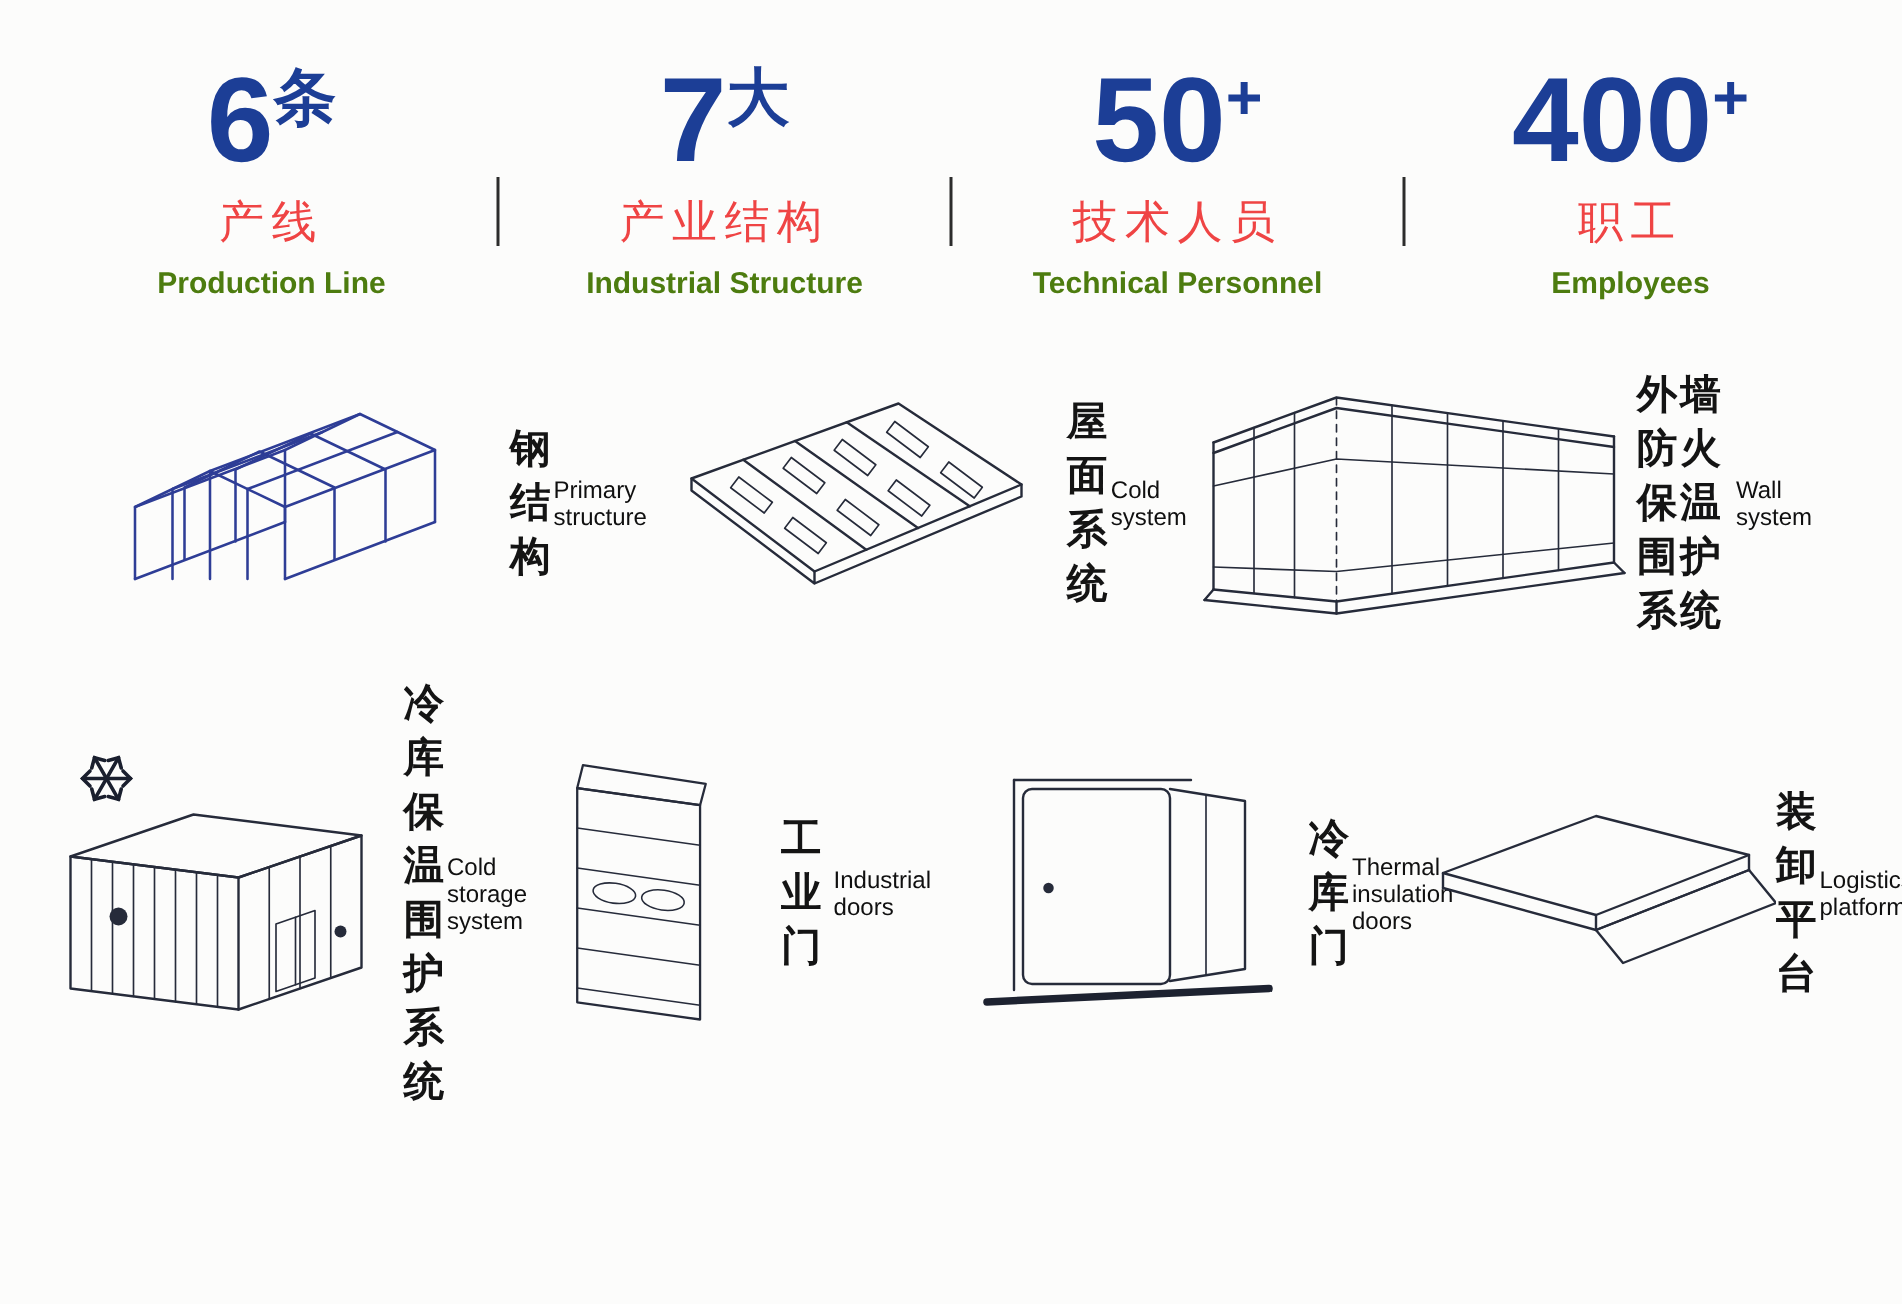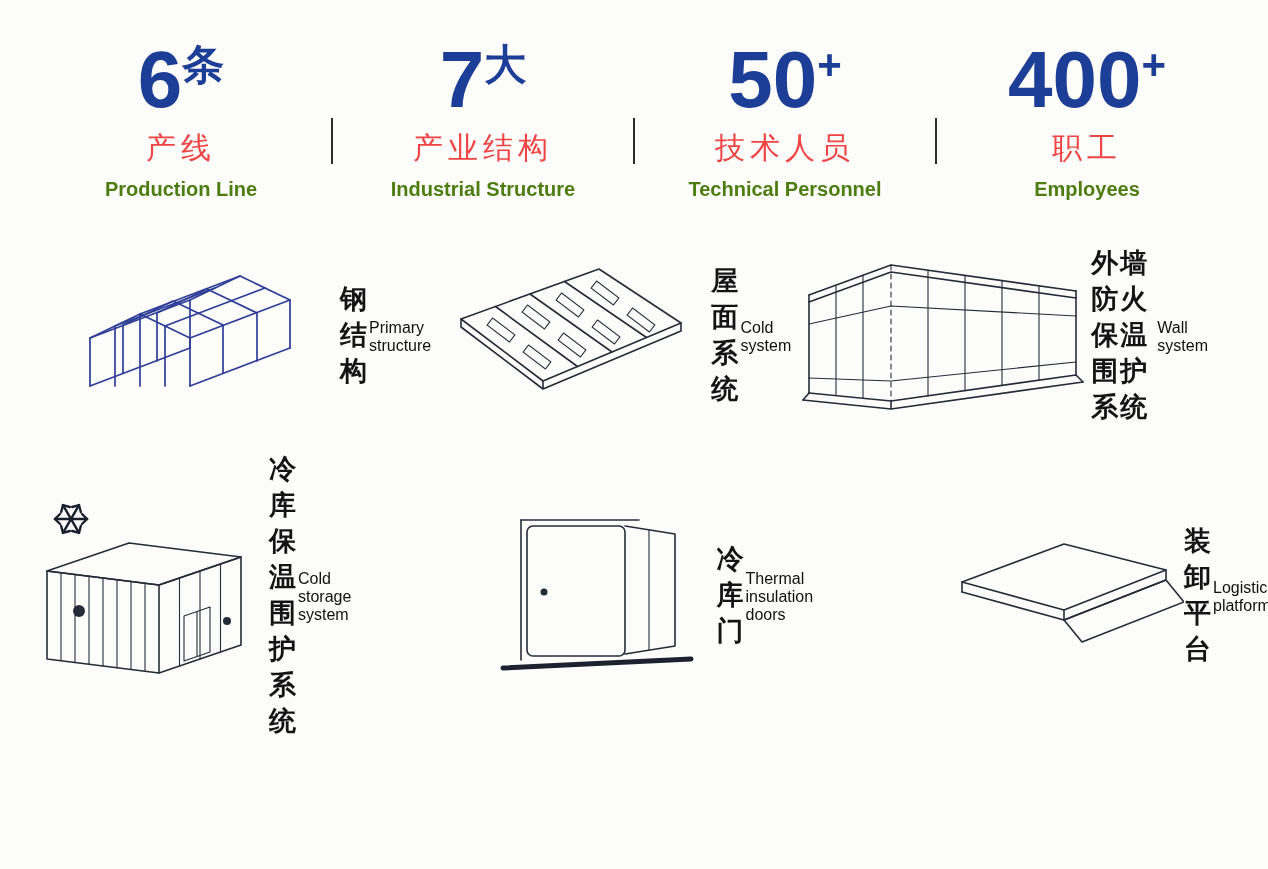--- a/index.html
+++ b/index.html
@@ -276,20 +276,41 @@
             <line x1="188" y1="118.5" x2="188" y2="163.5"></line>
           </g>
           <circle class="fillDark" cx="70" cy="118" r="6"></circle>
           <circle class="fillDark" cx="218" cy="128" r="4"></circle>
         </svg>
       </div>
       <div class="p-zh">冷库保温围护系统</div>
       <div class="p-en">Cold storage system</div>
     </div>
 
+    <div class="card">
+      <div class="icon-box">
+        <svg width="200" height="200" viewBox="0 0 200 210">
+          <g class="ln">
+            <path d="M66,18 L152,31 L148,46 L62,34 Z"></path>
+            <path d="M62,34 L148,46 L148,196 L62,184 Z"></path>
+          </g>
+          <g class="ln-thin">
+            <line x1="62" y1="62" x2="148" y2="74"></line>
+            <line x1="62" y1="90" x2="148" y2="102"></line>
+            <line x1="62" y1="118" x2="148" y2="130"></line>
+            <line x1="62" y1="146" x2="148" y2="158"></line>
+            <line x1="62" y1="174" x2="148" y2="186"></line>
+            <ellipse cx="88" cy="107.6" rx="15" ry="7" transform="rotate(8 88 107.6)"></ellipse>
+            <ellipse cx="122" cy="112.4" rx="15" ry="7" transform="rotate(8 122 112.4)"></ellipse>
+          </g>
+        </svg>
+      </div>
+      <div class="p-zh">工业门</div>
+      <div class="p-en">Industrial doors</div>
+    </div>
 
     <div class="card">
       <div class="icon-box">
         <svg width="240" height="190" viewBox="0 0 240 190">
           <g class="ln">
             <line x1="44" y1="22" x2="162" y2="22"></line>
             <line x1="44" y1="22" x2="44" y2="162"></line>
             <rect x="50" y="28" width="98" height="130" rx="6"></rect>
             <path d="M148,28 L198,36 L198,148 L148,156"></path>
           </g>

